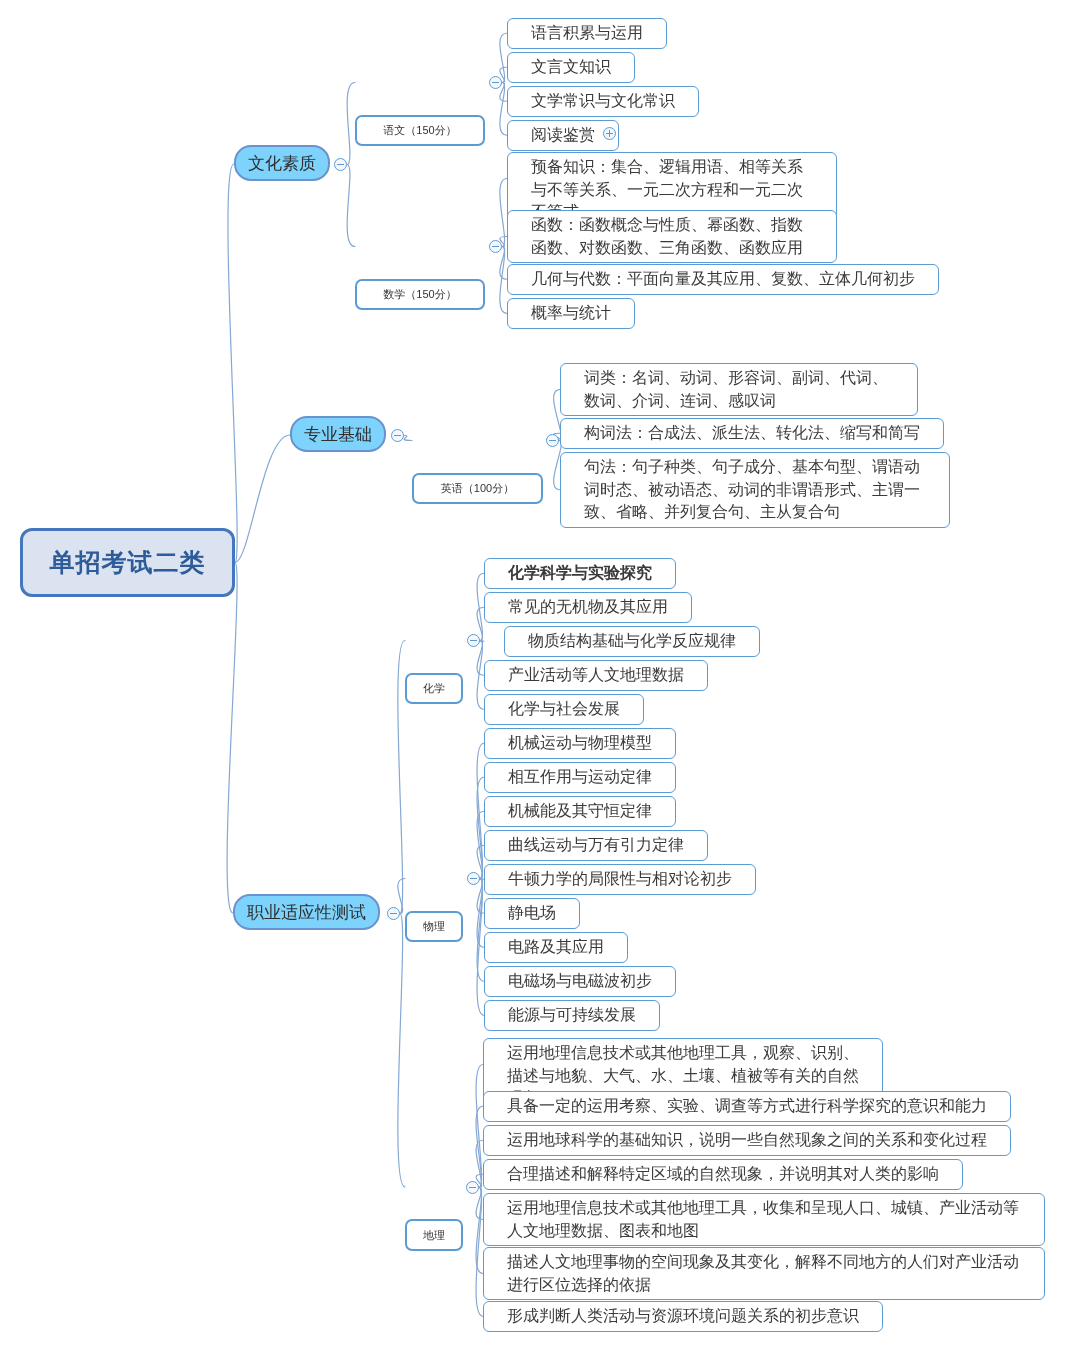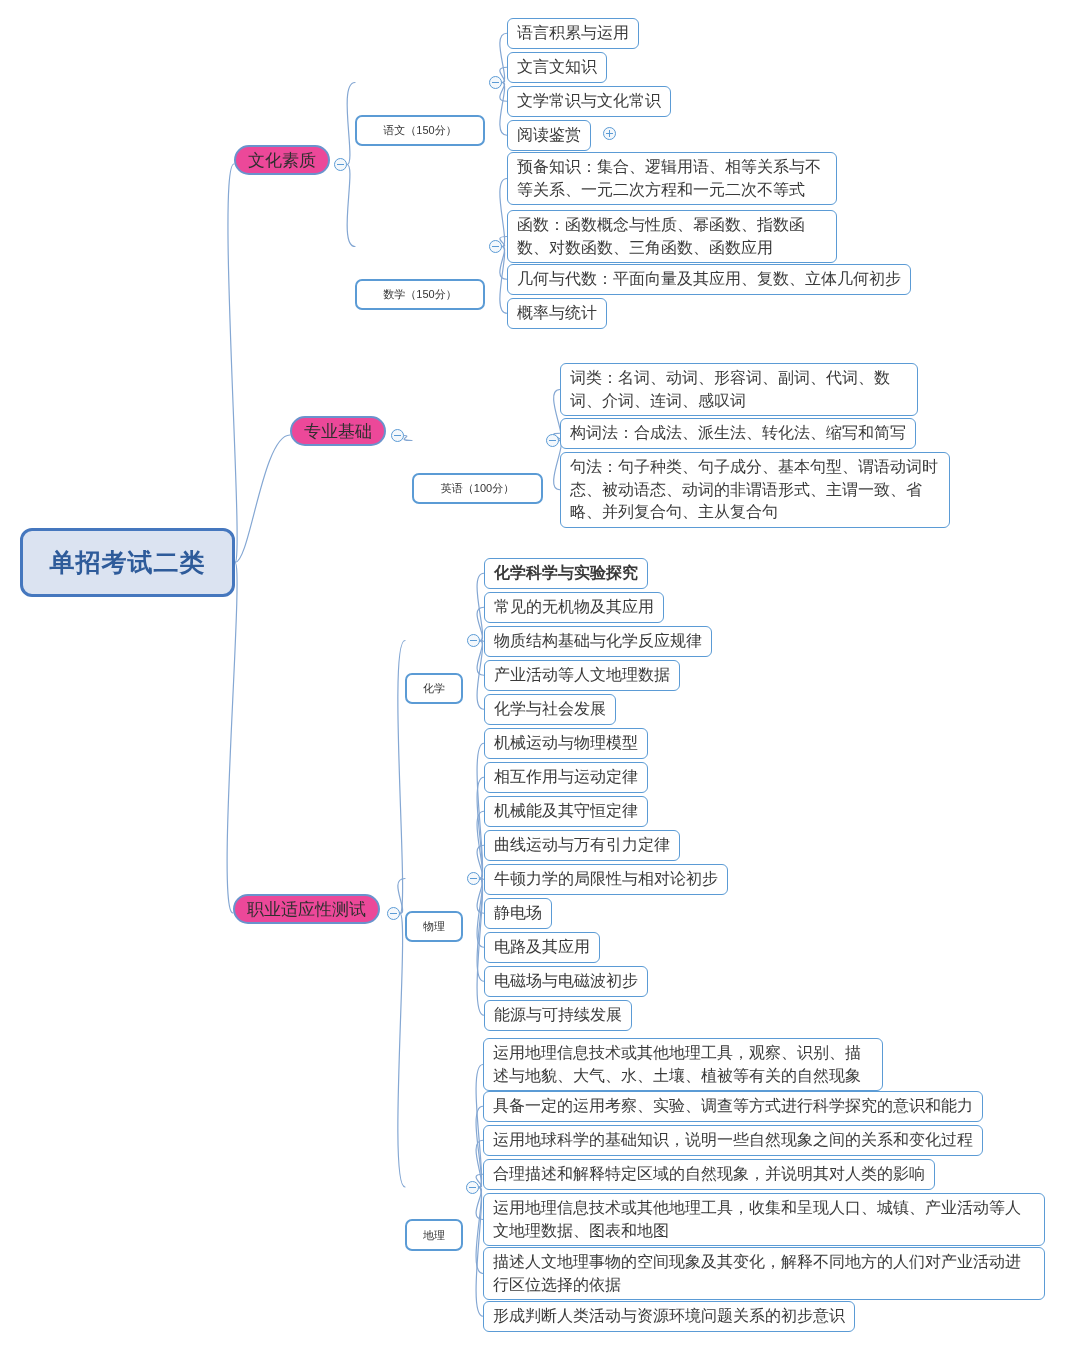--- a/index.html
+++ b/index.html
@@ -13,36 +13,36 @@
   
   .root {
     left:20px; top:528px; width:215px; height:69px;
     background:#dbe3f1; border:3.5px solid #4577be; border-radius:12px;
     display:flex; align-items:center; justify-content:center;
     font-size:25px; font-weight:bold; color:#2e5b9a; letter-spacing:1px;
   }
 
   
   .branch {
-    background:#ec4899; border:2.5px solid #6a93cd; border-radius:17px;
+    background:#7dd3fc; border:2.5px solid #6a93cd; border-radius:17px;
     display:flex; align-items:center; justify-content:center;
-    font-size:17px; color:#2f2f2f; padding:0 12px; height:30px;
+    font-size:17px; color:#2f2f2f; padding:0 12px; height:36px;
   }
 
   
   .subject {
     background:#ffffff; border:2px solid #5b9bd5; border-radius:7px;
     display:flex; align-items:center; justify-content:center;
     font-size:11px; color:#333333;margin-top:48px;
   }
 
   
   .topic {
     background:#ffffff; border:1.5px solid #5b9bd5; border-radius:6px;
-    padding:3px 9px; font-size:16px; line-height:22.5px; color:#3a3a3a;
+    padding:3px 23px; font-size:16px; line-height:22.5px; color:#3a3a3a;
   }
   .nw { white-space:nowrap; }
 
   
   .cicon {
     position:absolute; z-index:3; width:13px; height:13px; box-sizing:border-box;
     border:1px solid #5b9bd5; border-radius:50%; background:#f4f8fc;
   }
   .cicon::before {
     content:""; position:absolute; left:2.2px; top:4.7px; width:6.4px; height:1.5px; background:#5b9bd5;
@@ -133,21 +133,21 @@
   <div class="node topic" style="left:507px; top:210px; width:330px;">函数：函数概念与性质、幂函数、指数函数、对数函数、三角函数、函数应用</div>
   <div class="node topic nw" style="left:507px; top:264px;">几何与代数：平面向量及其应用、复数、立体几何初步</div>
   <div class="node topic nw" style="left:507px; top:298px;">概率与统计</div>
 
   <div class="node topic nw" style="left:560px; top:418px;">构词法：合成法、派生法、转化法、缩写和简写</div>
   <div class="node topic" style="left:560px; top:363px; width:358px;">词类：名词、动词、形容词、副词、代词、数词、介词、连词、感叹词</div>
   <div class="node topic" style="left:560px; top:452px; width:390px;">句法：句子种类、句子成分、基本句型、谓语动词时态、被动语态、动词的非谓语形式、主谓一致、省略、并列复合句、主从复合句</div>
 
   <div class="node topic nw" style="left:484px; top:558px;font-weight:bold;">化学科学与实验探究</div>
   <div class="node topic nw" style="left:484px; top:592px;">常见的无机物及其应用</div>
-  <div class="node topic nw" style="left:484px; top:626px;">物质结构基础与化学反应规律</div>
+  <div class="node topic nw" style="left:504px; top:626px;">物质结构基础与化学反应规律</div>
   <div class="node topic nw" style="left:484px; top:660px;">产业活动等人文地理数据</div>
   <div class="node topic nw" style="left:484px; top:694px;">化学与社会发展</div>
 
   <div class="node topic nw" style="left:484px; top:728px;">机械运动与物理模型</div>
   <div class="node topic nw" style="left:484px; top:762px;">相互作用与运动定律</div>
   <div class="node topic nw" style="left:484px; top:796px;">机械能及其守恒定律</div>
   <div class="node topic nw" style="left:484px; top:830px;">曲线运动与万有引力定律</div>
   <div class="node topic nw" style="left:484px; top:864px;">牛顿力学的局限性与相对论初步</div>
   <div class="node topic nw" style="left:484px; top:898px;">静电场</div>
   <div class="node topic nw" style="left:484px; top:932px;">电路及其应用</div>

